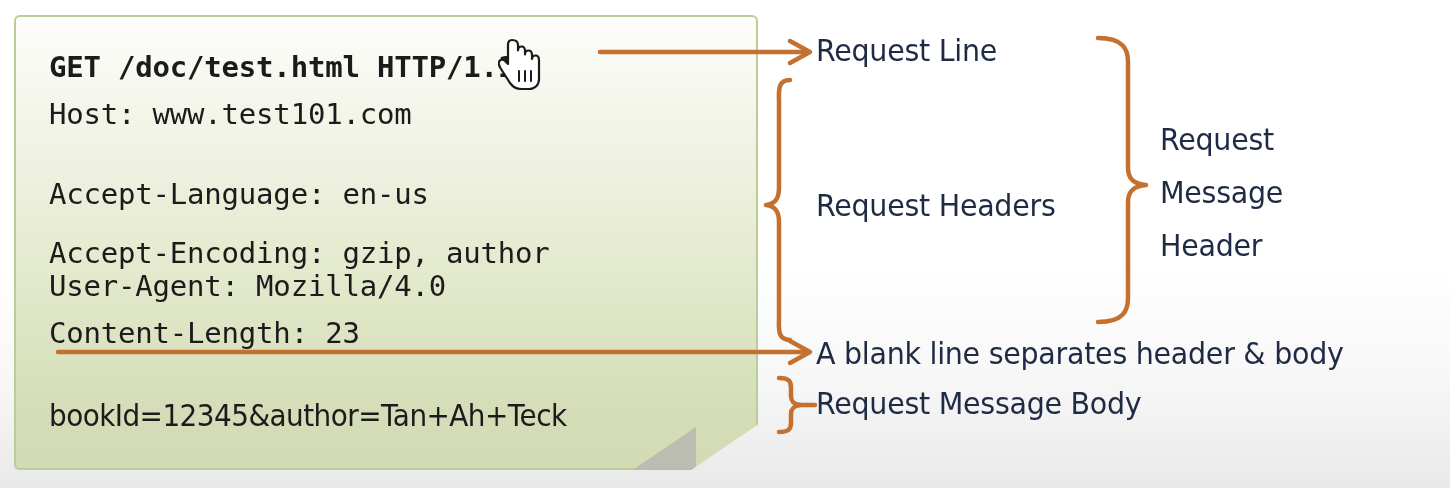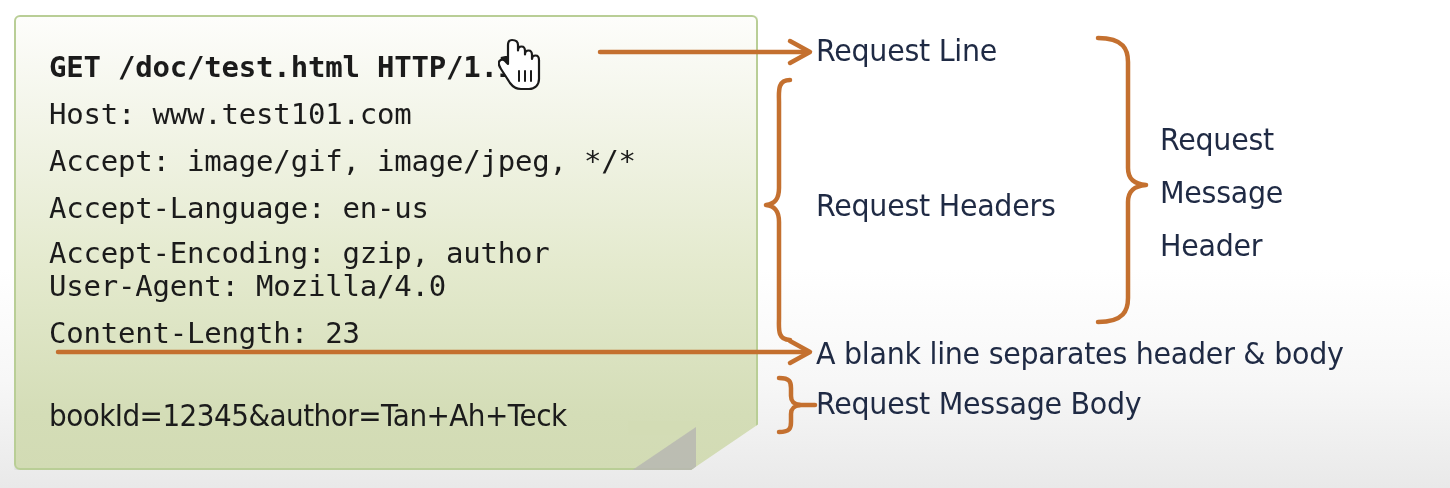--- a/index.html
+++ b/index.html
@@ -62,21 +62,21 @@
     line-height: 34px;
     color: #1b1b1b;
     white-space: pre;
     letter-spacing: -0.2px;
   }
   .code-line.bold { font-weight: bold; }
 
   #line-0 { top: 33px; }
   #line-1 { top: 80px; }
   #line-2 { top: 127px; }
-  #line-3 { top: 174px; }
+  #line-3 { top: 160px; }
   #line-4 { top: 219px; }
   #line-5 { top: 252px; }
   #line-6 { top: 299px; }
 
   #body-line {
     position: absolute;
     left: 33px;
     top: 382px;
     font-family: "DejaVu Sans", sans-serif;
     font-size: 30px;
@@ -143,21 +143,20 @@
 <div id="stage">
 
   <div id="msg-card">
     <div id="msg-card-fold-cover"></div>
     <div id="msg-card-fold"></div>
 
     <div class="code-line bold" id="line-0">GET /doc/test.html HTTP/1.1</div>
 
     <div class="code-line" id="line-1">Host: www.test101.com</div>
 
-    <div class="code-line" id="line-2">Accept: image/gif, image/jpeg, */*</div>
 
     <div class="code-line" id="line-3">Accept-Language: en-us</div>
 
     <div class="code-line" id="line-4">Accept-Encoding: gzip, author</div>
 
     <div class="code-line" id="line-5">User-Agent: Mozilla/4.0</div>
 
     <div class="code-line" id="line-6">Content-Length: 23</div>
 
     <div id="body-line">bookId=12345&amp;author=Tan+Ah+Teck</div>

